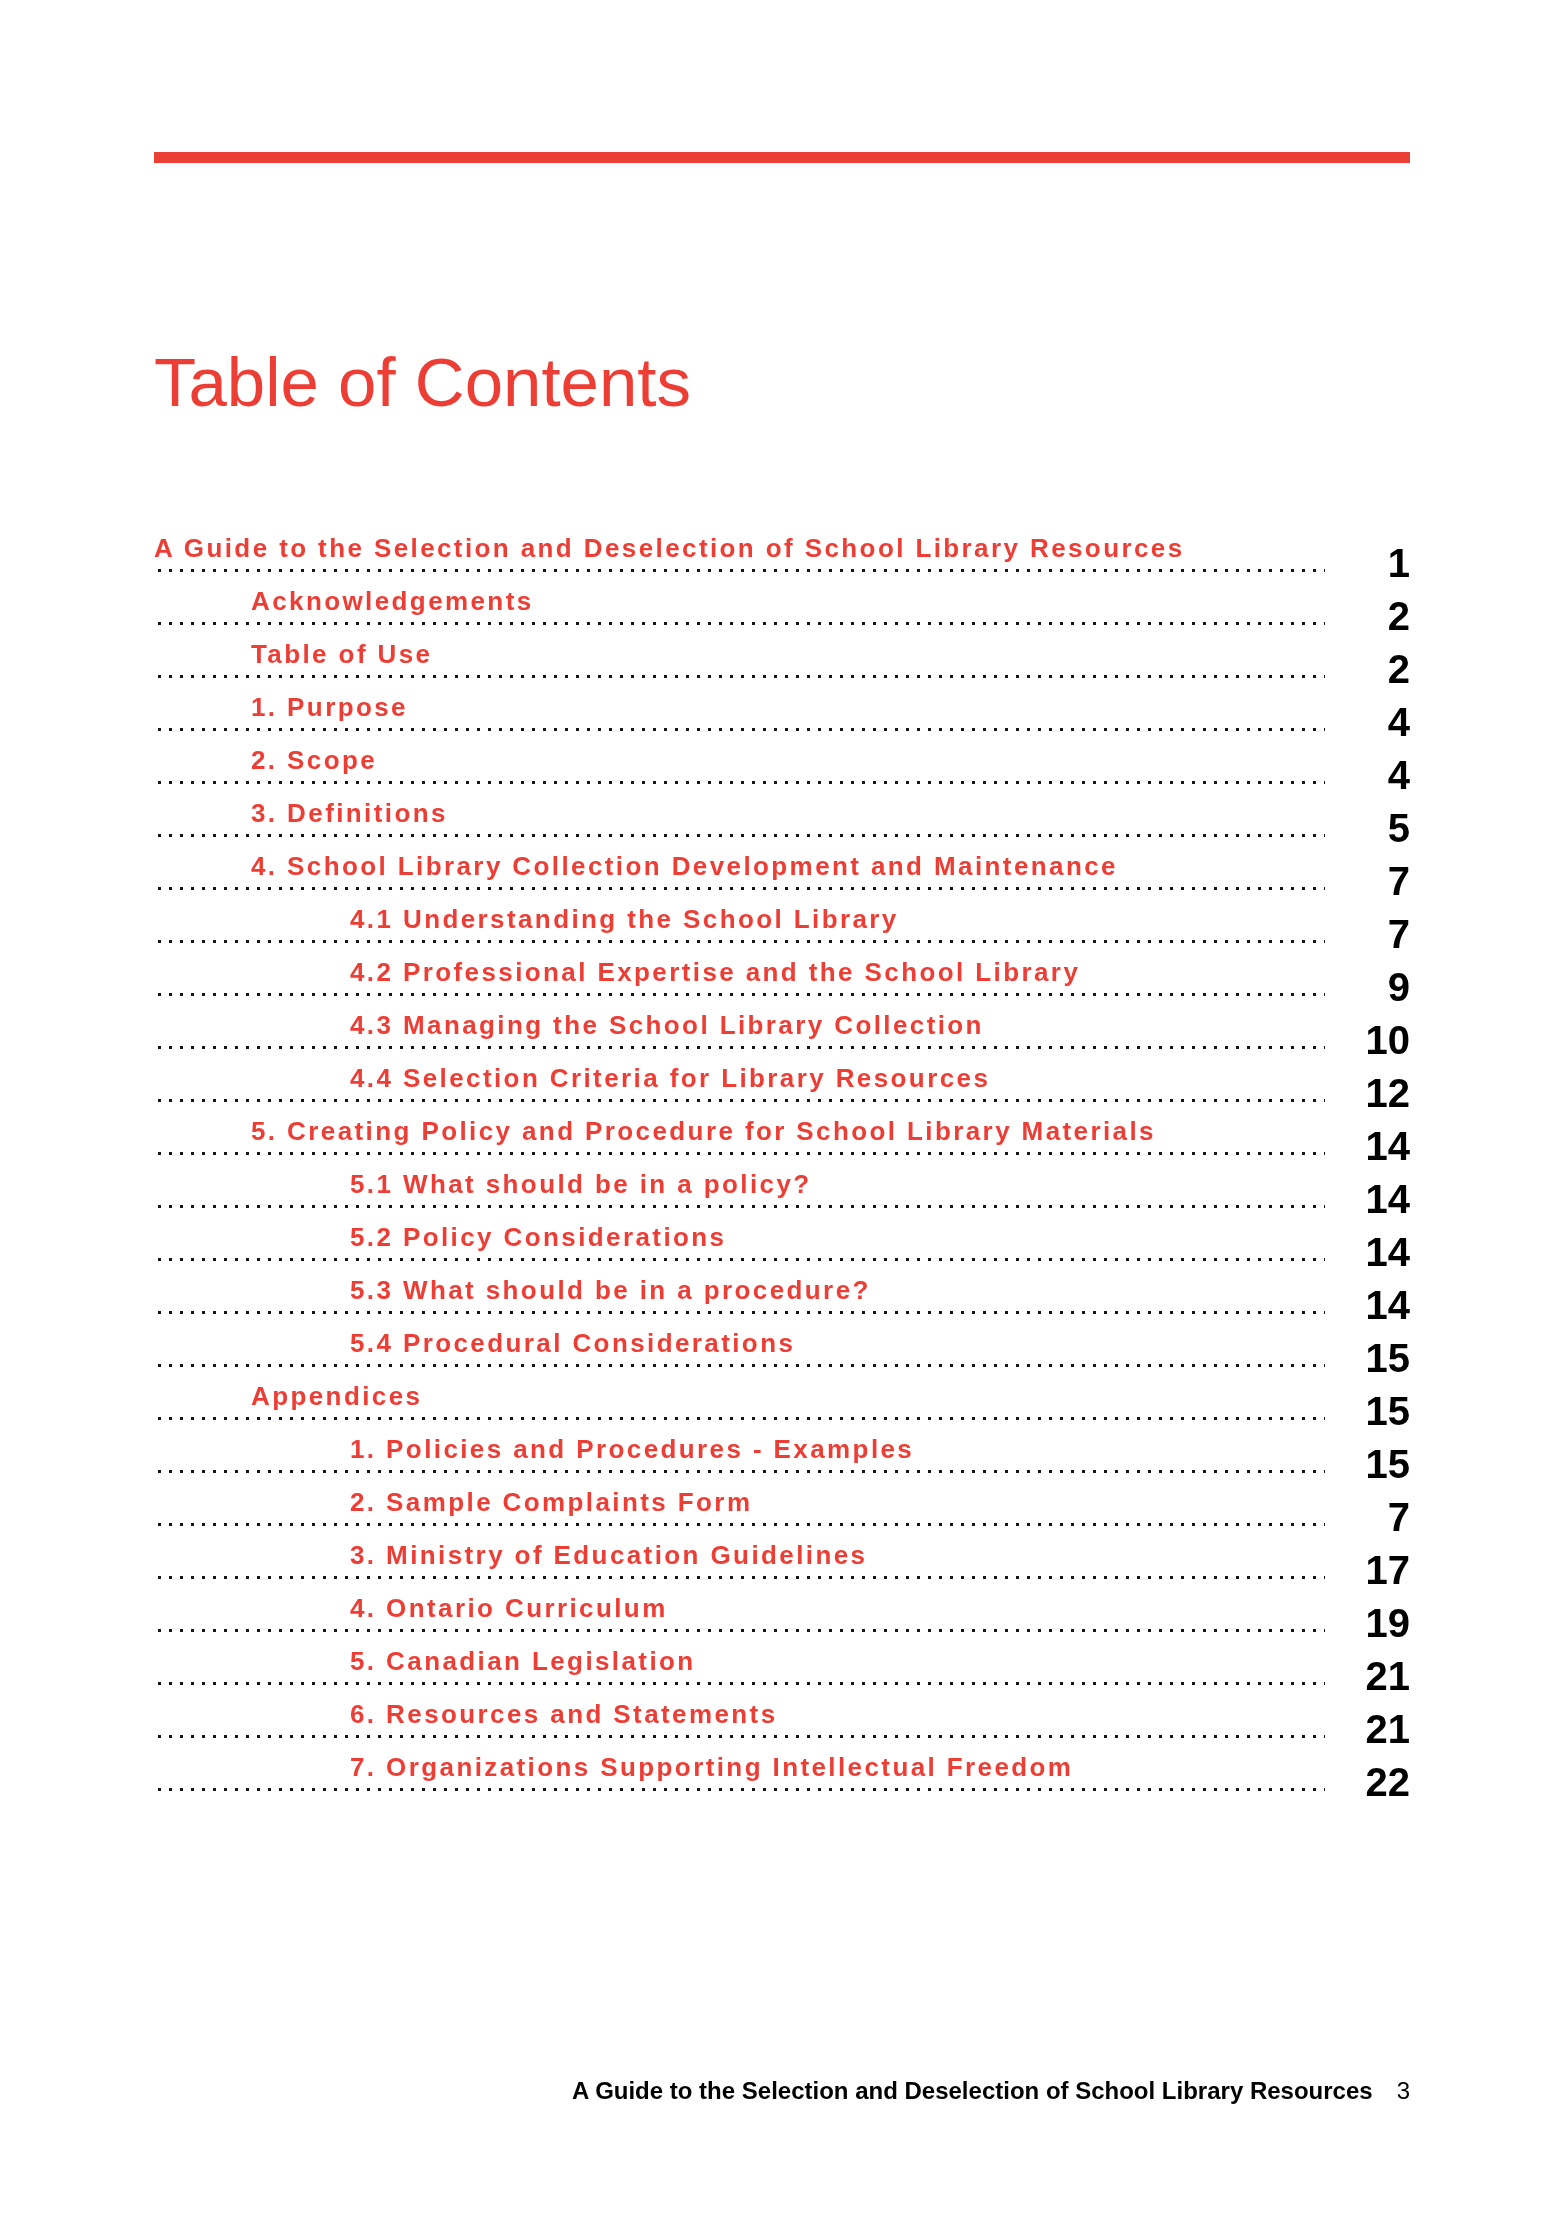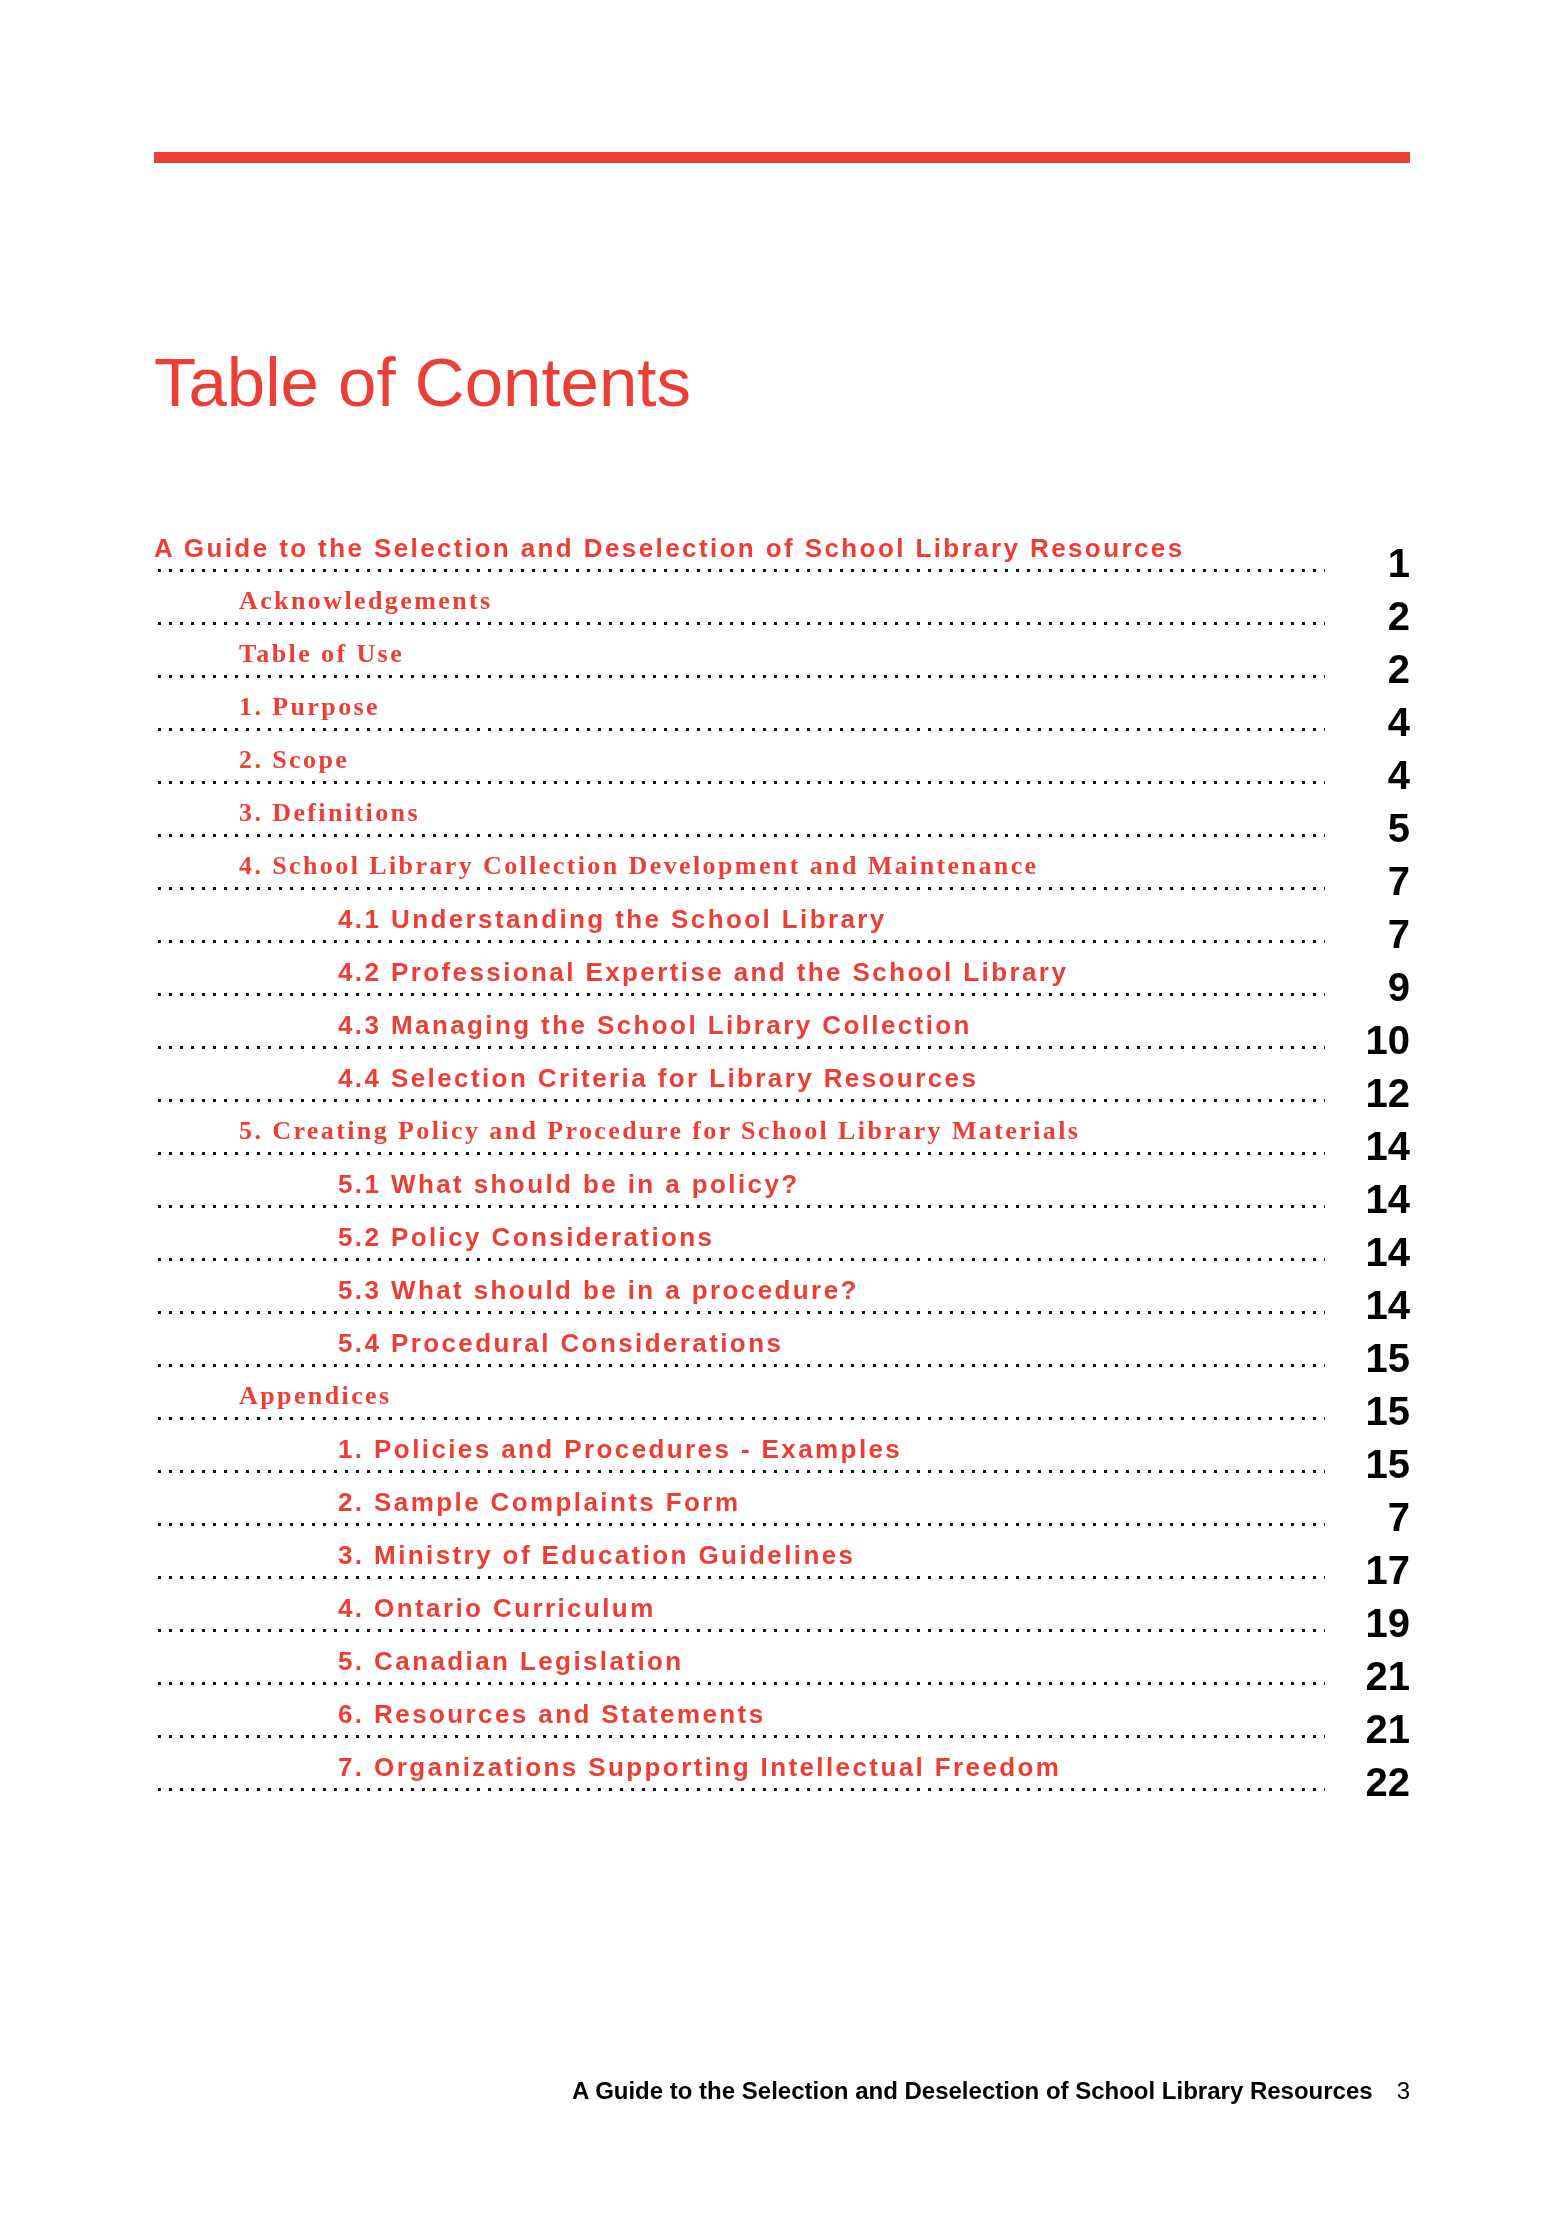--- a/index.html
+++ b/index.html
@@ -50,22 +50,22 @@
   .row .t{
     position:absolute;
     left:0;top:0;
     font-size:26px;
     font-weight:700;
     letter-spacing:2.4px;
     line-height:30px;
     color:var(--accent);
     white-space:nowrap;
   }
-  .row.level-1 .t{left:85px;font-family:Liberation Serif, serif;}
-  .row.level-2 .t{left:184px;}
+  .row.level-1 .t{left:97px;}
+  .row.level-2 .t{left:196px;}
   .row .dots{
     position:absolute;
     left:0;top:35px;
     width:1171px;height:5px;
     background-image:radial-gradient(circle, var(--ink) 1.45px, rgba(0,0,0,0) 1.9px);
     background-size:11px 5px;
     background-repeat:repeat-x;
     background-position:0 50%;
   }
   .row .n{

